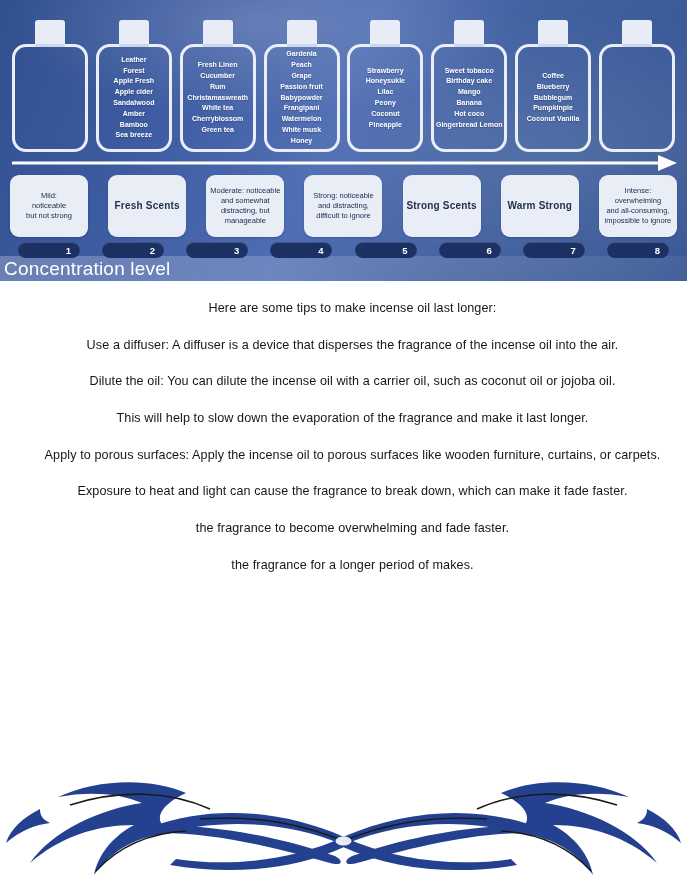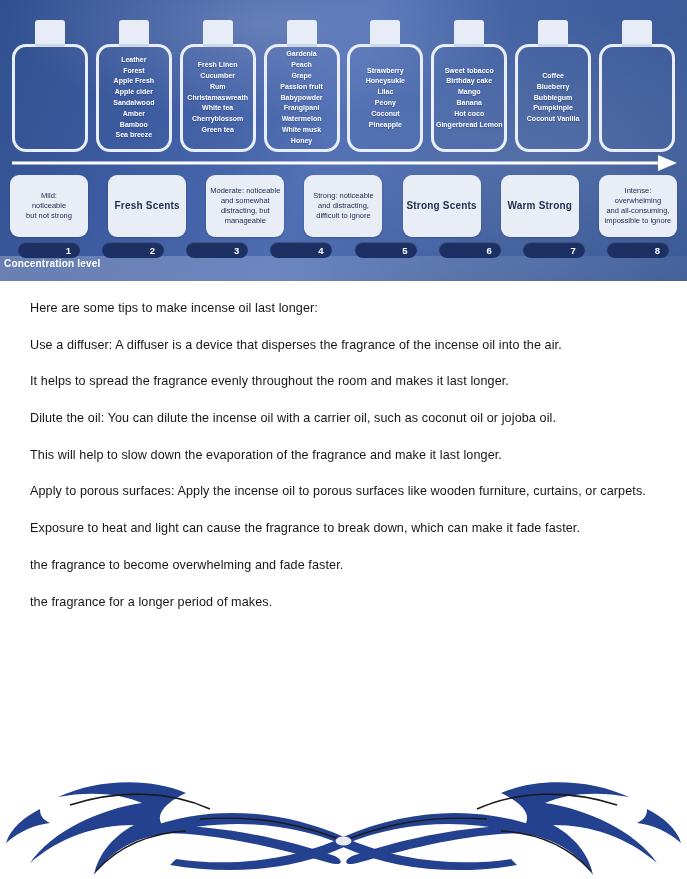--- a/index.html
+++ b/index.html
@@ -38,27 +38,27 @@
         background:linear-gradient(90deg,rgba(255,255,255,.25),rgba(255,255,255,.06));}
 
   .pills-row{position:absolute;left:0;top:242px;width:687px;box-sizing:border-box;
              padding:0 10px;display:flex;justify-content:space-between;}
   .pill-slot{width:78px;display:flex;justify-content:center;}
   .pill{width:62px;height:16px;background:#1d3064;border-radius:9px;box-sizing:border-box;
         box-shadow:inset 0 1px 1px rgba(255,255,255,.18);
         display:flex;align-items:center;justify-content:flex-end;padding-right:9px;
         color:#fff;font-size:9.5px;font-weight:bold;}
 
-  .conc-label{position:absolute;left:4px;top:258px;color:#fff;font-size:10px;
-              font-weight:bold;letter-spacing:.2px;}
+  .conc-label{position:absolute;left:4px;top:258px;color:#fff;font-size:19px;
+              font-weight:normal;letter-spacing:.2px;}
 
   
   .tips{position:absolute;left:30px;top:300px;width:645px;}
   .tips p{margin:0;height:36.7px;font-size:12.6px;line-height:16px;color:#161616;
-          font-weight:500;letter-spacing:.1px;}
+          font-weight:500;letter-spacing:.1px;text-align:center;}
 
   
   .tribal{position:absolute;left:0px;top:775px;width:687px;height:100px;}
 </style>
 </head>
 <body>
 
 <div class="page">
 
   <div class="panel">
@@ -218,21 +218,20 @@
           <div class="pill">8</div>
         </div>
     </div>
 
     <div class="conc-label">Concentration level</div>
   </div>
 
   <div class="tips">
     <p>Here are some tips to make incense oil last longer:</p>
     <p>Use a diffuser: A diffuser is a device that disperses the fragrance of the incense oil into the air.</p>
-    <p>It helps to spread the fragrance evenly throughout the room and makes it last longer.</p>
     <p>Dilute the oil: You can dilute the incense oil with a carrier oil, such as coconut oil or jojoba oil.</p>
     <p>This will help to slow down the evaporation of the fragrance and make it last longer.</p>
     <p>Apply to porous surfaces: Apply the incense oil to porous surfaces like wooden furniture, curtains, or carpets.</p>
     <p>Exposure to heat and light can cause the fragrance to break down, which can make it fade faster.</p>
     <p>the fragrance to become overwhelming and fade faster.</p>
     <p>the fragrance for a longer period of makes.</p>
   </div>
 
   <div class="tribal">
     <svg width="687" height="100" viewBox="0 0 687 100">

